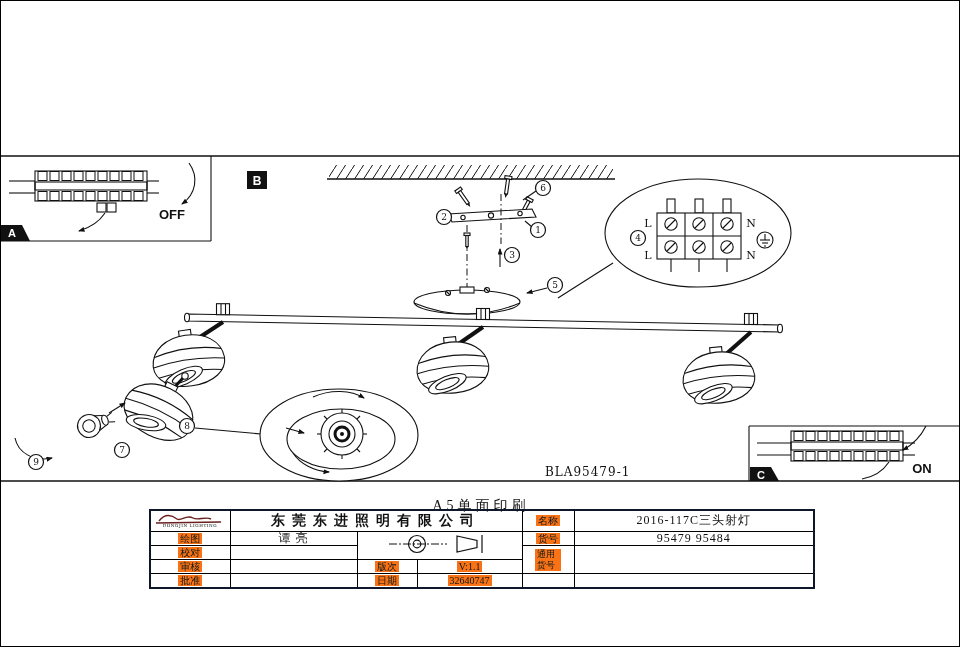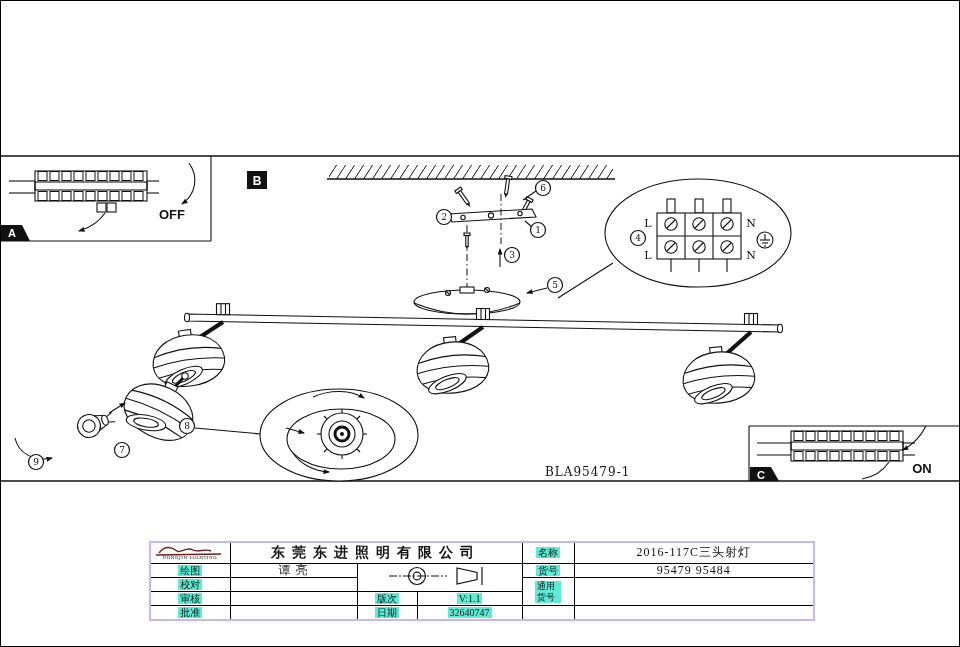--- a/index.html
+++ b/index.html
@@ -10,25 +10,25 @@
   .fw{fill:#fff;stroke:#111;stroke-width:1.1;}
   .blk{fill:#111;stroke:none;}
   .dashdot{stroke:#111;fill:none;stroke-width:1;stroke-dasharray:7 3 1.5 3;}
   svg text{font-family:"DejaVu Serif",serif;fill:#111;}
   .bt{font-family:"Liberation Sans",sans-serif;font-weight:bold;}
   .wt{fill:#fff;}
   .cot{font-size:9px;text-anchor:middle;}
   .co{fill:#fff;stroke:#111;stroke-width:1.2;}
   .lnlbl{font-size:11px;text-anchor:middle;}
   #printnote{position:absolute;left:0;top:496px;width:960px;text-align:center;font-size:14px;letter-spacing:4px;color:#111;}
-  .titleblock{position:absolute;left:148px;top:540px;width:664px;border-collapse:collapse;table-layout:fixed;border:2px solid #c4b5fd;font-size:10px;color:#111;}
+  .titleblock{position:absolute;left:148px;top:508px;width:664px;border-collapse:collapse;table-layout:fixed;border:2px solid #0f172a;font-size:10px;color:#111;}
   .titleblock td{border:1px solid #000;padding:0;text-align:center;vertical-align:middle;overflow:hidden;height:13px;line-height:1.15;}
   .titleblock tr.r0 td{height:18px;}
   .company{font-weight:bold;font-size:14px;letter-spacing:7px;white-space:nowrap;}
-  .hl{background:#5eead4;color:#0a1a1a;padding:0 2px;}
+  .hl{background:#f97316;color:#0a1a1a;padding:0 2px;}
   .wrap{display:inline-block;width:22px;font-size:9px;line-height:1.2;text-align:left;}
   .val{font-size:12px;letter-spacing:1px;}
 </style>
 </head>
 <body>
 
 <div id="page">
 
 <svg id="art" width="960" height="647" viewBox="0 0 960 647">
   <defs>
@@ -291,20 +291,21 @@
     <rect x="790" y="441" width="112" height="8" class="fw"></rect>
     <rect x="790" y="430" width="112" height="30" class="ln"></rect>
     <path d="M888,461 C882,470 872,476 861,478" class="ln"></path>
     <path d="M925,425 C919,437 911,444 902,449" class="ln" marker-end="url(#arr)"></path>
     <text x="921" y="472" class="bt" font-size="13" text-anchor="middle">ON</text>
     <polygon points="749,466 770,466 778,480 749,480" class="blk"></polygon>
     <text x="760" y="477.5" class="bt wt" font-size="11" text-anchor="middle">C</text>
   </g>
 </svg>
 
+<div id="printnote">A5单面印刷</div>
 
 <table class="titleblock">
   <colgroup>
     <col style="width:80px">
         <col style="width:127px">
         <col style="width:60px">
     <col style="width:105px">
         <col style="width:52px">
         <col style="width:240px">
   </colgroup>

